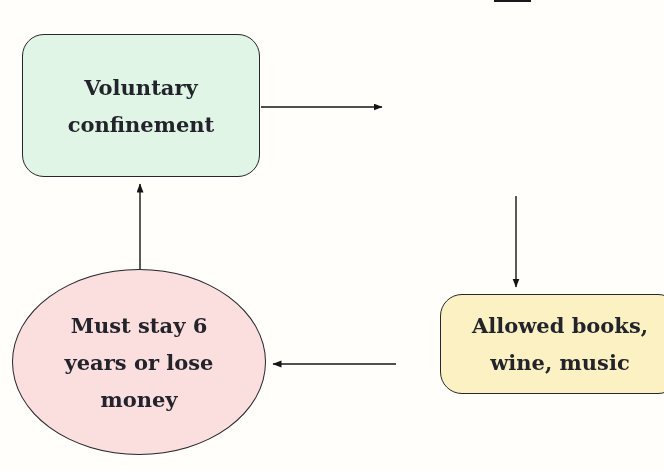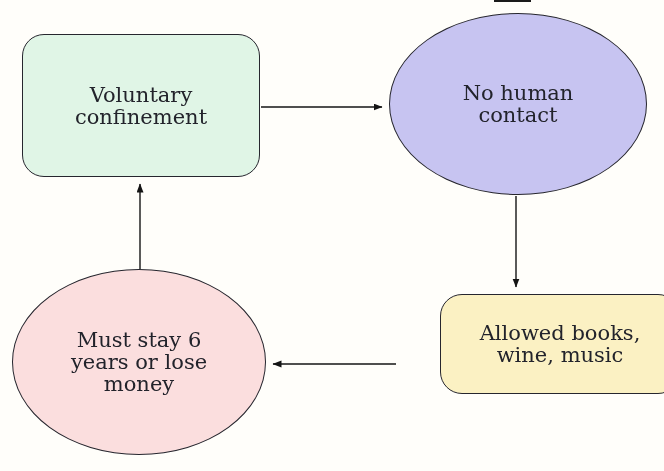--- a/index.html
+++ b/index.html
@@ -14,23 +14,23 @@
     overflow: hidden;
   }
   .node {
     position: absolute;
     display: flex;
     align-items: center;
     justify-content: center;
     box-sizing: border-box;
     border: 1.5px solid #26262e;
     color: #22232b;
-    font-weight: 400;
+    font-weight: 700;
     font-size: 21px;
-    line-height: 22px;
+    line-height: 37px;
     text-align: center;
   }
   .rounded-rect { border-radius: 22px; }
   .ellipse { border-radius: 50%; }
   .node-label { white-space: pre-line; }
 
   #node-voluntary   { left: 22px;  top: 34px;  width: 238px; height: 143px; }
   #node-no-contact  { left: 389px; top: 13px;  width: 258px; height: 182px; }
   #node-allowed     { left: 396px; top: 294px; width: 240px; height: 100px; margin-left: 44px; }
   #node-must-stay   { left: 12px;  top: 269px; width: 254px; height: 186px; }
@@ -51,24 +51,20 @@
 </head>
 <body>
 
 <div class="canvas">
 
   <div class="node rounded-rect" id="node-voluntary" style="background-color: rgb(224, 245, 230);">
     <span class="node-label">Voluntary
 confinement</span>
   </div>
 
-  <div class="node ellipse" id="node-no-contact" style="background-color: rgb(199, 196, 241);">
-    <span class="node-label">No human
-contact</span>
-  </div>
 
   <div class="node rounded-rect" id="node-allowed" style="background-color: rgb(251, 241, 195);">
     <span class="node-label">Allowed books,
 wine, music</span>
   </div>
 
   <div class="node ellipse" id="node-must-stay" style="background-color: rgb(251, 222, 222);">
     <span class="node-label">Must stay 6
 years or lose
 money</span>

